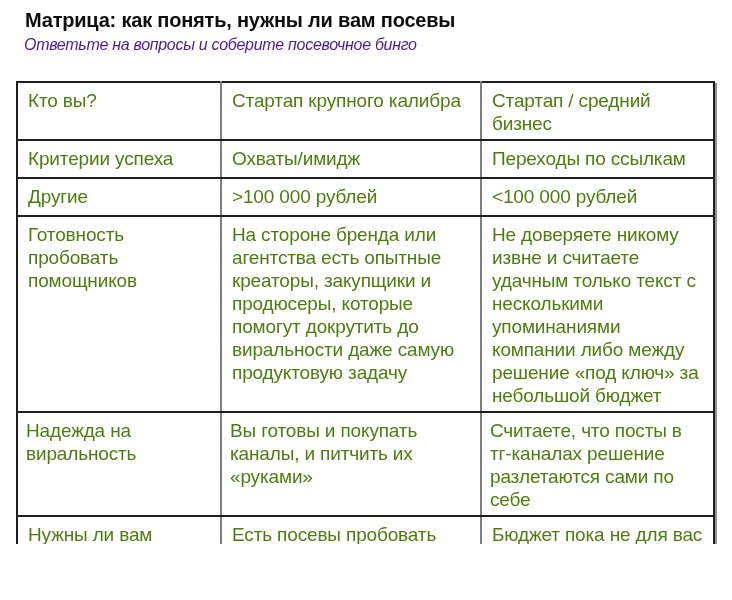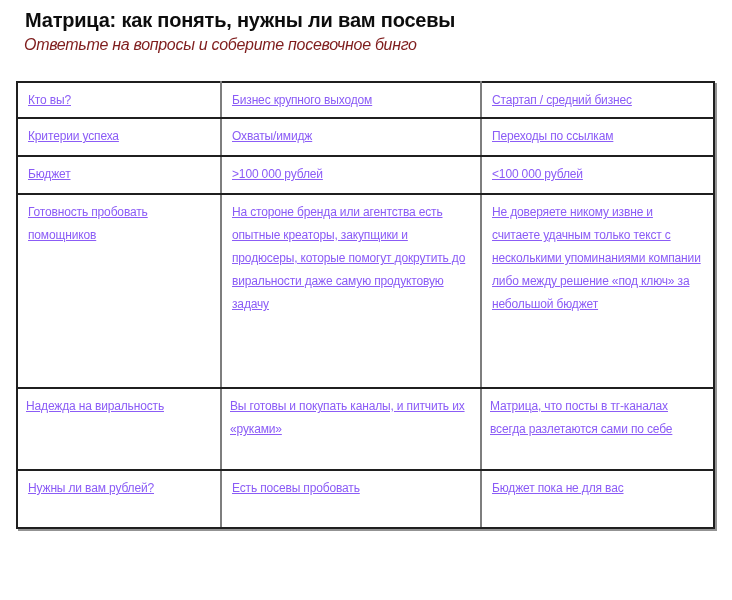--- a/index.html
+++ b/index.html
@@ -26,45 +26,44 @@
   }
   .page-subtitle {
     position: absolute;
     left: 24px;
     top: 35px;
     font-size: 16px;
     line-height: 20px;
     font-style: italic;
     letter-spacing: -0.3px;
     white-space: nowrap;
-    color: #7f1d1d;
+    color: #4c1d95;
   }
   table.matrix {
     position: absolute;
     left: 16px;
     top: 81px;
     width: 697px;
     border-collapse: collapse;
     table-layout: fixed;
     background: #ffffff;
     box-shadow: 2px 2px 0 rgba(128,128,128,0.85);
   }
   table.matrix td {
     border-top: 2px solid #1f1f1f;
     border-bottom: 2px solid #1f1f1f;
     border-left: 2px solid #7e7e7e;
     border-right: 2px solid #7e7e7e;
     padding: 6px 10px 4px 10px;
     vertical-align: top;
-    font-size: 12px;
+    font-size: 19px;
     line-height: 23px;
     letter-spacing: -0.15px;
-    color: #8b5cf6;
+    color: #4d7c0f;
     word-wrap: break-word;
-    text-decoration: underline;
   }
   table.matrix td:first-child { border-left-color: #1f1f1f; }
   table.matrix td:last-child  { border-right-color: #1f1f1f; margin-left: 48px; }
   table.matrix tr:nth-child(1) td { height: 36px; }
   table.matrix tr:nth-child(2) td { height: 38px; }
   table.matrix tr:nth-child(3) td { height: 38px; }
   table.matrix tr:nth-child(4) td { height: 194px; }
   table.matrix tr:nth-child(5) td { height: 82px; padding-left: 8px; }
   table.matrix tr:nth-child(6) td { height: 58px; }
   table.matrix tr:nth-child(7) td { height: 38px; }
@@ -92,42 +91,42 @@
 
   <table class="matrix">
     <colgroup>
       <col class="col-criterion">
       <col class="col-big">
       <col class="col-startup">
     </colgroup>
     <tbody>
         <tr>
           <td>Кто вы?</td>
-          <td>Бизнес крупного выходом</td>
+          <td>Стартап крупного калибра</td>
           <td>Стартап / средний бизнес</td>
         </tr>
         <tr>
           <td>Критерии успеха</td>
           <td>Охваты/имидж</td>
           <td>Переходы по ссылкам</td>
         </tr>
         <tr>
-          <td>Бюджет</td>
+          <td>Другие</td>
           <td>&gt;100 000 рублей</td>
           <td>&lt;100 000 рублей</td>
         </tr>
         <tr>
           <td>Готовность пробовать помощников</td>
           <td>На стороне бренда или агентства есть опытные креаторы, закупщики и продюсеры, которые помогут докрутить до виральности даже самую продуктовую задачу</td>
           <td>Не доверяете никому извне и считаете удачным только текст с несколькими упоминаниями компании либо между решение «под ключ» за небольшой бюджет</td>
         </tr>
         <tr>
           <td>Надежда на виральность</td>
           <td>Вы готовы и покупать каналы, и питчить их «руками»</td>
-          <td>Матрица, что посты в тг-каналах всегда разлетаются сами по себе</td>
+          <td>Считаете, что посты в тг-каналах решение разлетаются сами по себе</td>
         </tr>
         <tr>
           <td>Нужны ли вам рублей?</td>
           <td>Есть посевы пробовать</td>
           <td>Бюджет пока не для вас</td>
         </tr>
       </tbody>
   </table>
 
   <div class="bottom-shade"></div>

